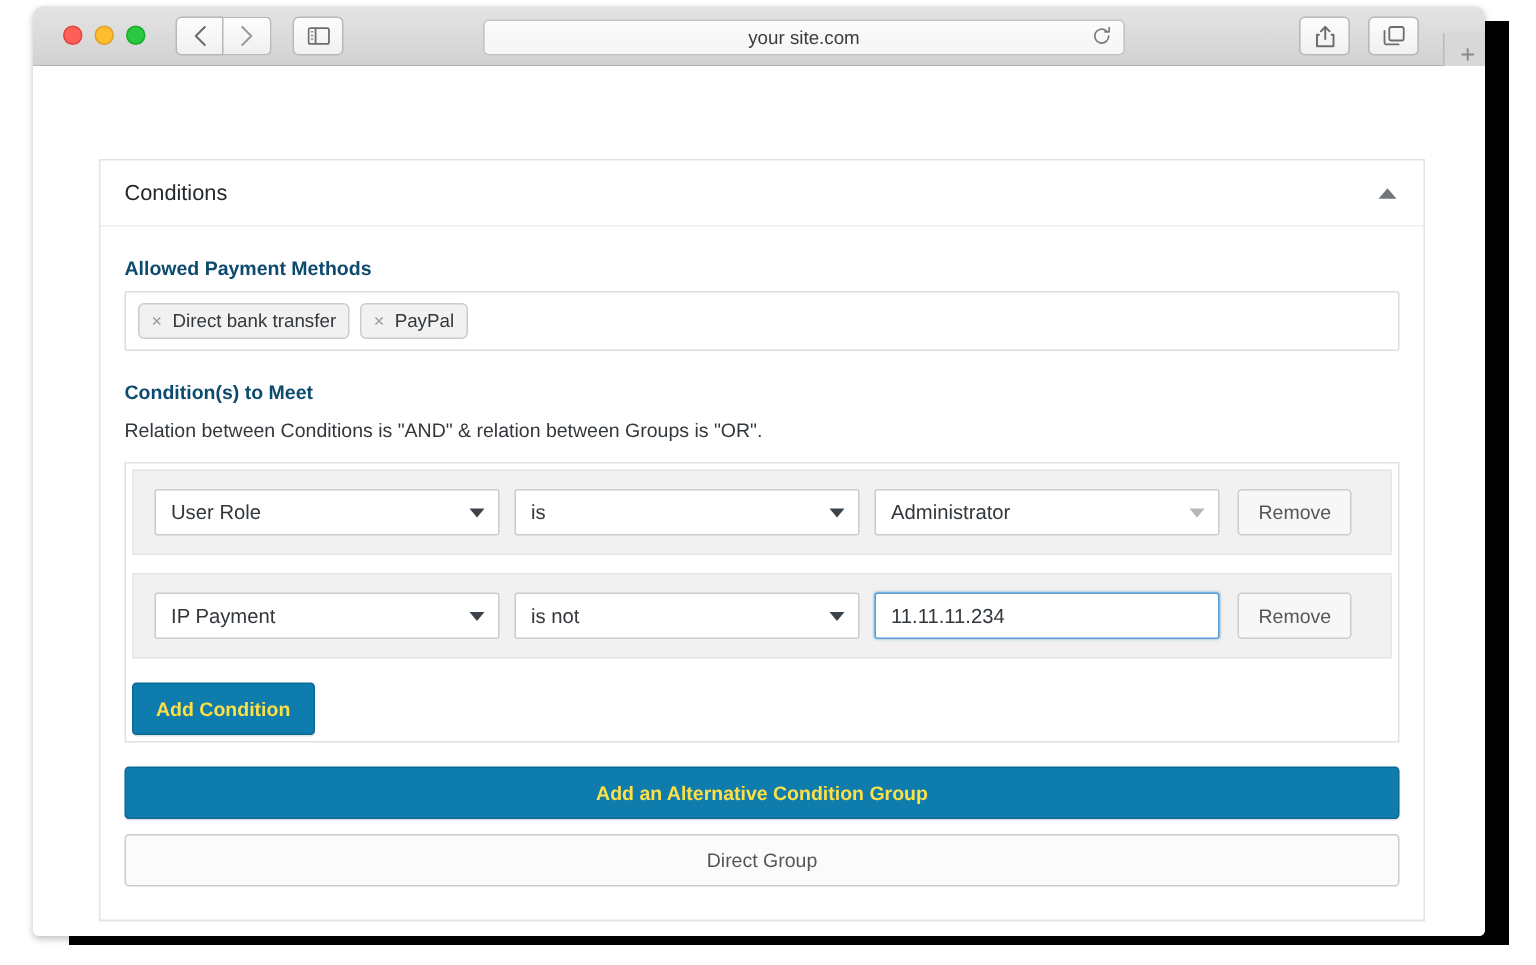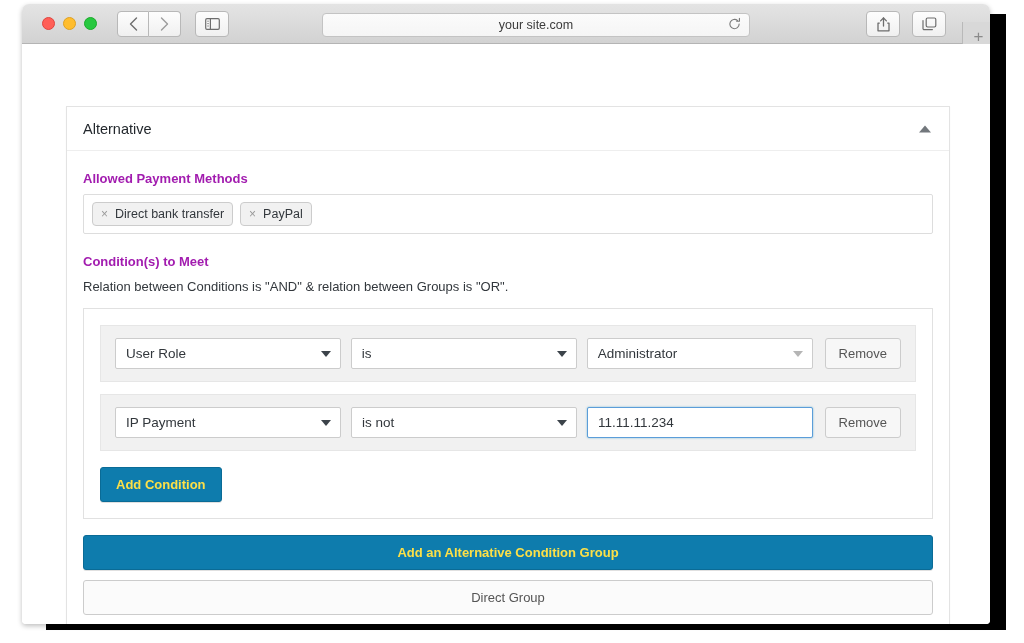--- a/index.html
+++ b/index.html
@@ -154,21 +154,21 @@
     border-right: 6px solid transparent;
     border-bottom: 7px solid #72777c;
     cursor: pointer;
   }
 
   .panel-body { padding: 14px 16px 22px 16px; }
 
   .field-label {
     font-size: 13px;
     font-weight: bold;
-    color: #a21caf;
+    color: #0c4a6e;
     margin: 6px 0 8px 0;
   }
 
   .tags-box {
     border: 1px solid #dddddd;
     background: #ffffff;
     border-radius: 2px;
     padding: 7px 8px;
     min-height: 34px;
     display: flex;
@@ -194,21 +194,21 @@
 
   .relation-note {
     font-size: 13px;
     color: #32373c;
     margin: 10px 0 14px 0;
   }
 
   .group-box {
     border: 1px solid #e1e1e1;
     background: #ffffff;
-    padding: 16px;
+    padding: 4px;
   }
 
   .cond-row {
     background: #f1f1f1;
     border: 1px solid #e6e6e6;
     padding: 12px 14px;
     display: flex;
     align-items: center;
     gap: 10px;
     margin-bottom: 12px;
@@ -360,21 +360,21 @@
       </div>
 
       <div class="newtab">+</div>
     </div>
 
     <div class="page">
 
       <div class="panel">
 
         <div class="panel-head">
-          <span class="panel-title">Alternative</span>
+          <span class="panel-title">Conditions</span>
           <span class="toggle-icon"></span>
         </div>
 
         <div class="panel-body">
 
           <div class="field-label">Allowed Payment Methods</div>
 
           <div class="tags-box">
             <span class="tag">
               <span class="x">×</span>

